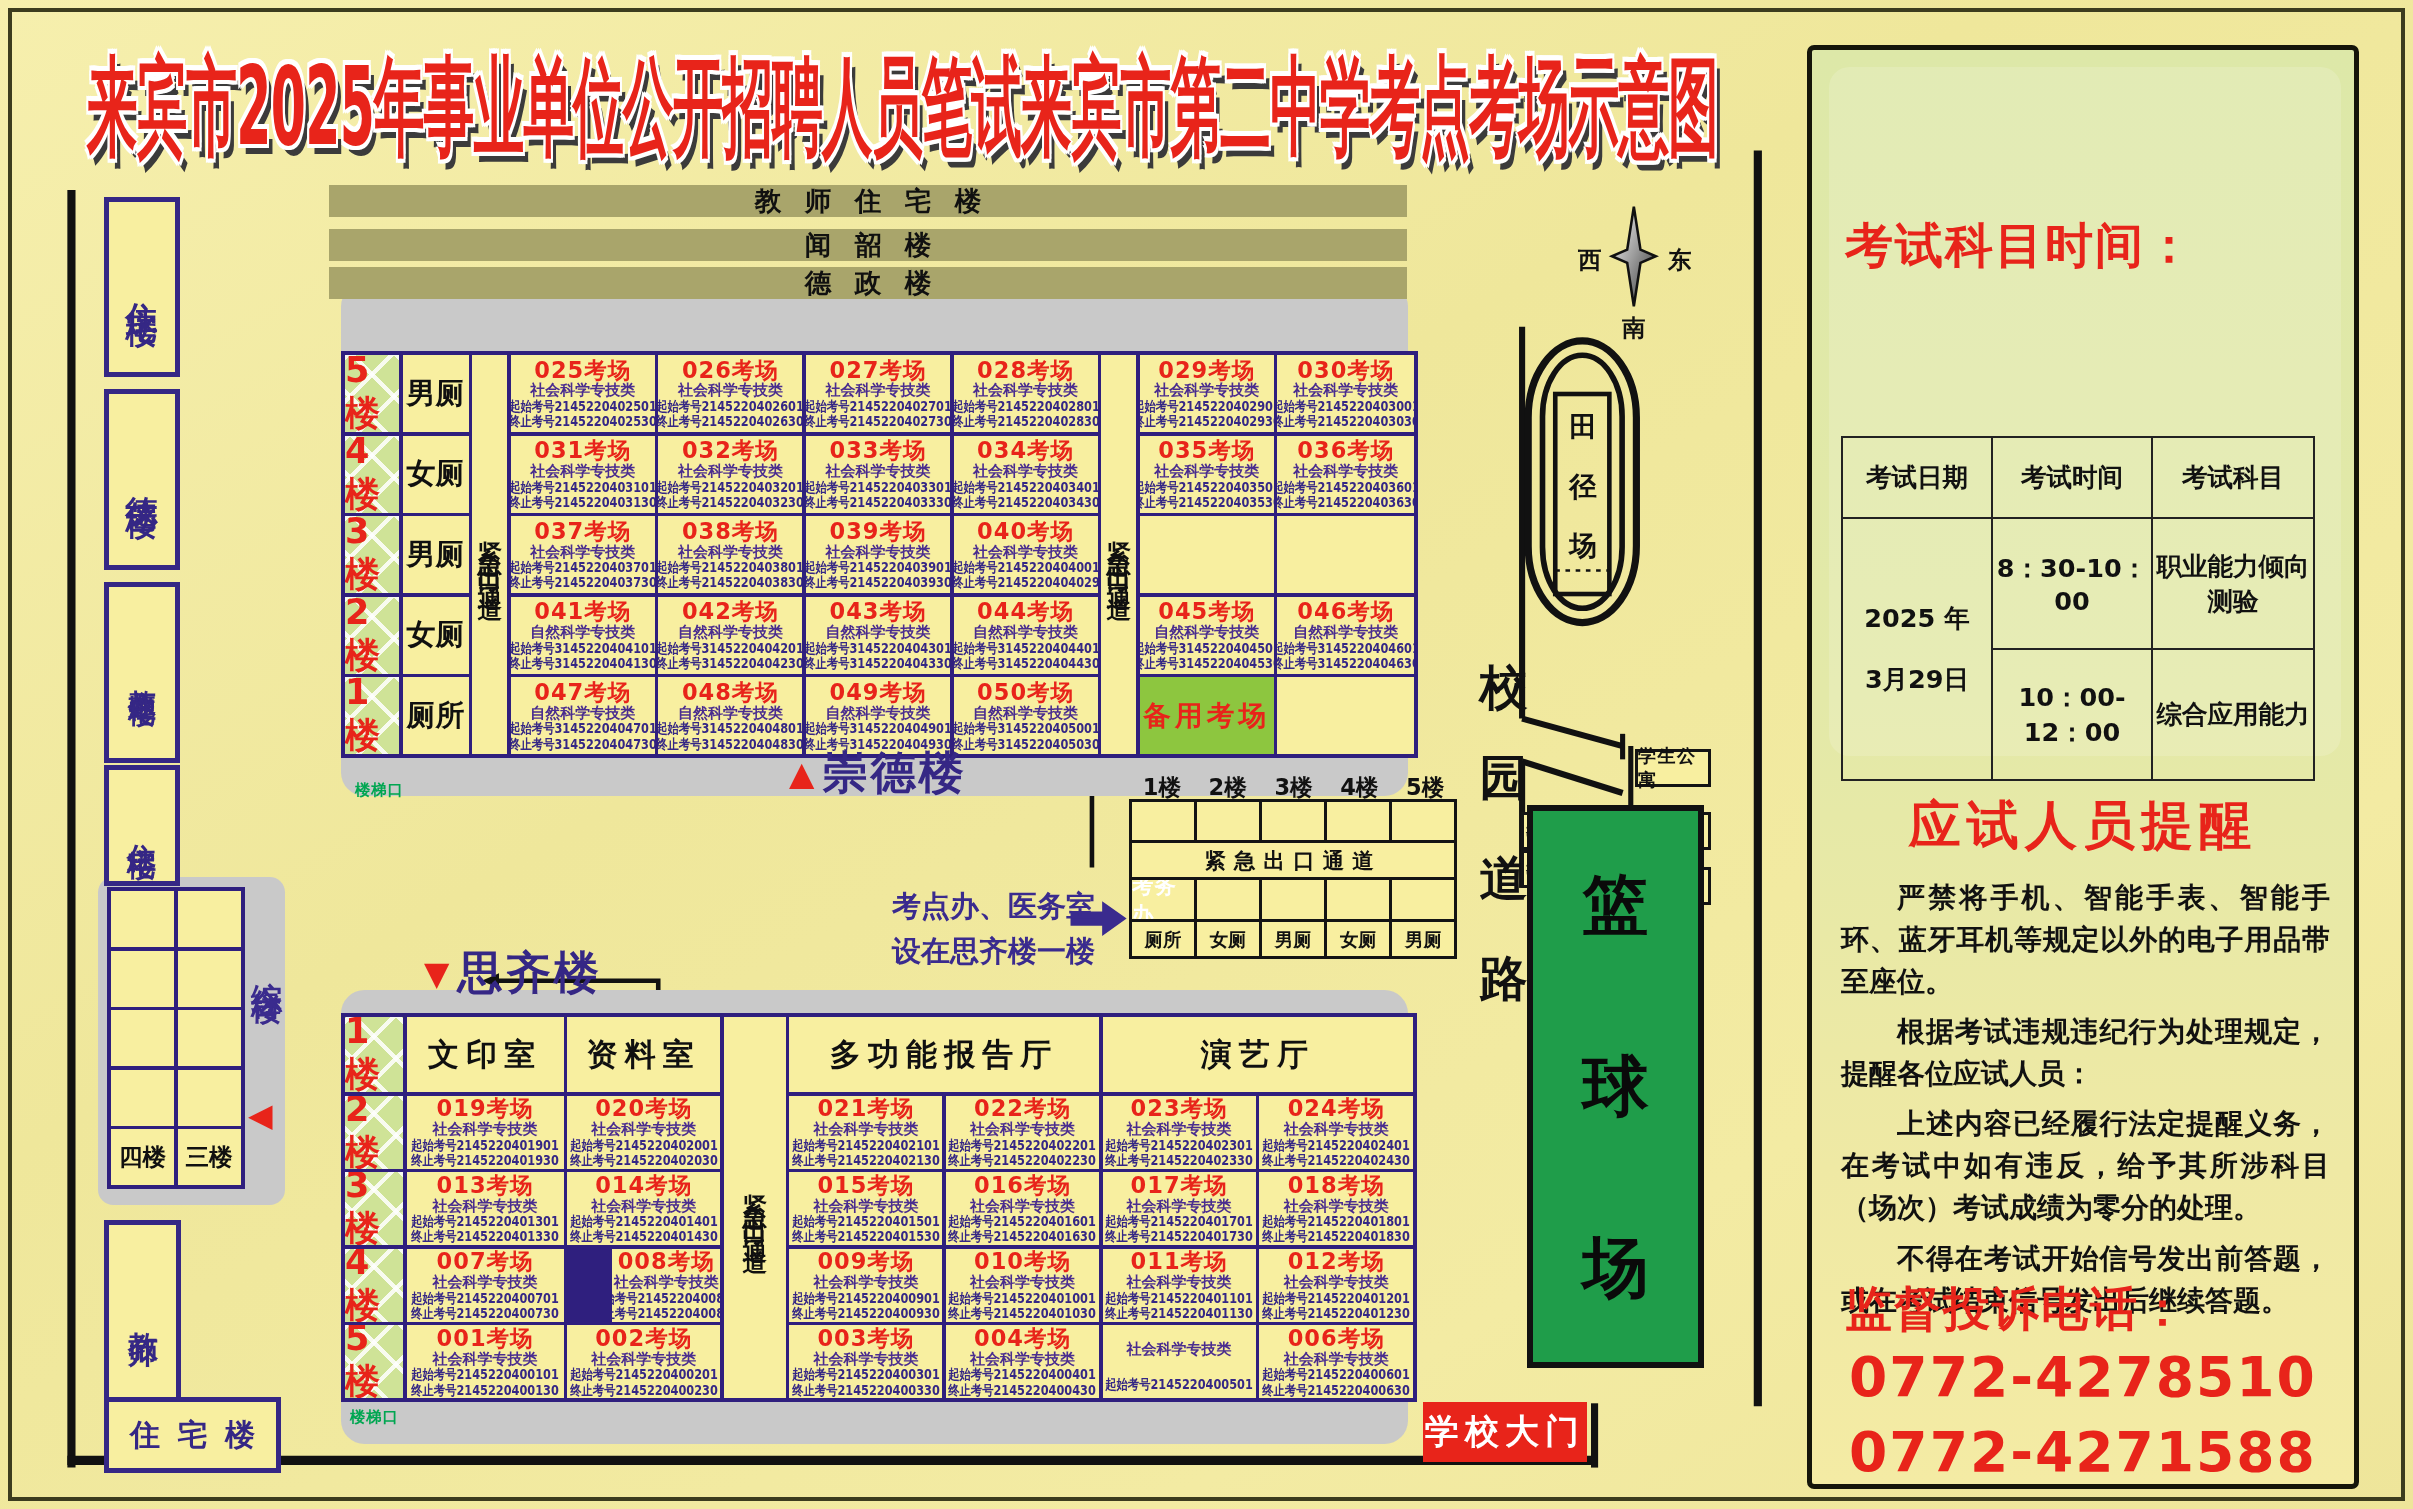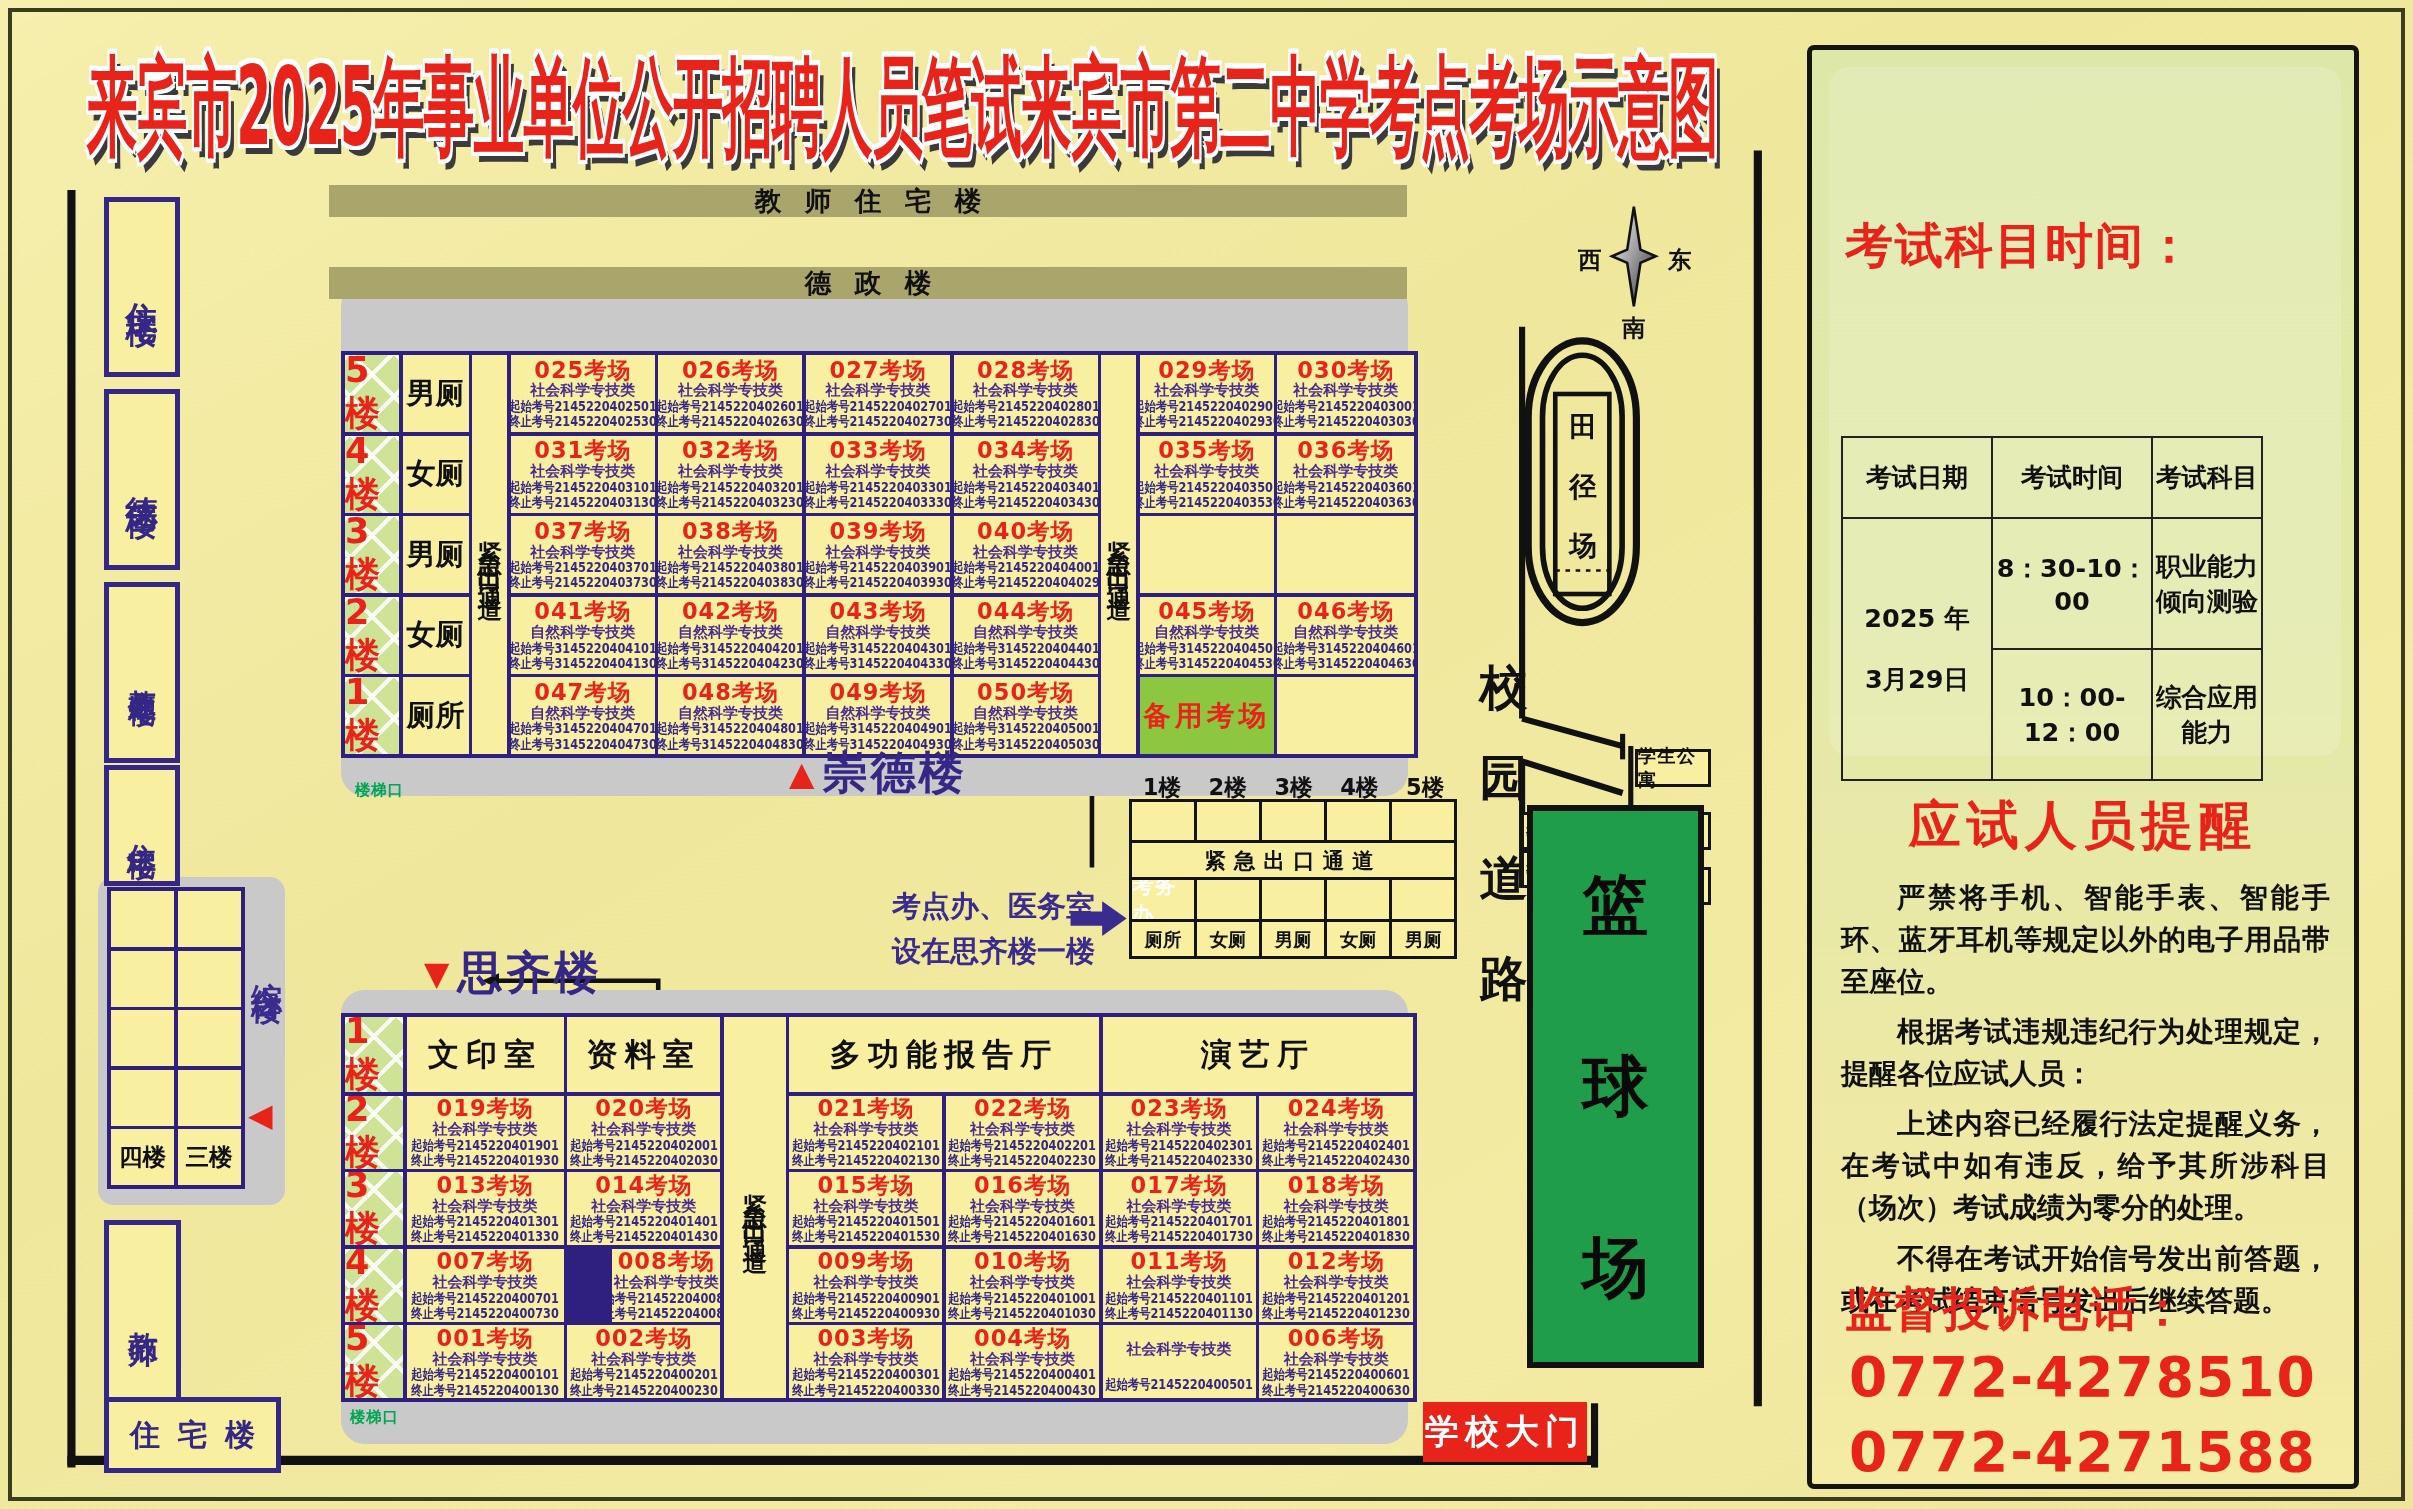--- a/index.html
+++ b/index.html
@@ -86,21 +86,21 @@
   .zh-label .vtext{font-size:31px;letter-spacing:5.1px;border:none;}
   .zh-arrow{position:absolute;left:248px;top:1096px;color:#e8241a;font-size:32px;z-index:4;}
 
   
   .panel{position:absolute;left:1807px;top:45px;width:552px;height:1444px;
     border:5.1px solid #15150a;border-radius:7.1px;box-sizing:border-box;z-index:5;
     background:linear-gradient(180deg,#dde8a8 0%,#e3e9a8 45%,#efe9a4 78%,#f4eba4 100%);}
   .panel .card{position:absolute;left:17.4px;top:17.4px;width:512px;height:689px;
     border-radius:20.4px;background:rgba(255,255,246,.16);}
   .sched-title{position:absolute;left:33px;top:164px;color:#e8241a;font-size:48px;font-weight:900;letter-spacing:2px;}
-  .sched{position:absolute;left:29px;top:386px;width:422px;border-collapse:collapse;color:#111;}
+  .sched{position:absolute;left:29px;top:386px;width:474px;border-collapse:collapse;color:#111;}
   .sched th,.sched td{border:2px solid #222;font-weight:700;text-align:center;}
   .sched th{height:77px;font-size:25.5px;}
   .sched td{font-size:25.5px;height:127px;}
   .sched td.datec{font-size:25.5px;line-height:2.4;}
   .rem-title{position:absolute;left:0;top:741px;width:100%;text-align:center;color:#e8241a;
     font-size:52px;font-weight:900;letter-spacing:6.1px;}
   .paras{position:absolute;left:29px;top:827px;width:489px;color:#111;}
   .paras p{margin:0 0 8.2px 0;font-size:28px;line-height:1.5;font-weight:700;text-indent:2em;text-align:justify;}
   .phone-title{position:absolute;left:33px;top:1228px;color:#e8241a;font-size:47px;font-weight:900;letter-spacing:2px;}
   .phones{position:absolute;left:0;top:1290px;width:100%;text-align:center;color:#e8241a;
@@ -150,20 +150,21 @@
 
     <polygon points="2098,1786 2160,1786 2160,1766 2208,1800 2160,1834 2160,1814 2098,1814" fill="#3a2b8e"></polygon>
 
     <rect x="727" y="1482" width="24" height="46" fill="#00a651"></rect>
     <polygon points="739,1446 766,1484 712,1484" fill="#00a651"></polygon>
     <rect x="718" y="2740" width="22" height="42" fill="#00a651"></rect>
     <polygon points="729,2706 754,2742 704,2742" fill="#00a651"></polygon>
   </svg>
 
   <div class="bar" style="top:185px">教师住宅楼</div>
+  <div class="bar" style="top:229px">闻韶楼</div>
   <div class="bar" style="top:267px">德政楼</div>
 
   <div class="vbox" style="left:104px;top:197px;width:66px;height:170px">
     <span class="vtext">住宅楼</span>
     </div>
   <div class="vbox" style="left:104px;top:389px;width:66px;height:171px">
     <span class="vtext">德艺楼</span>
     </div>
   <div class="vbox" style="left:104px;top:582px;width:66px;height:171px">
     <span class="vtext small">教师住宅楼</span>

